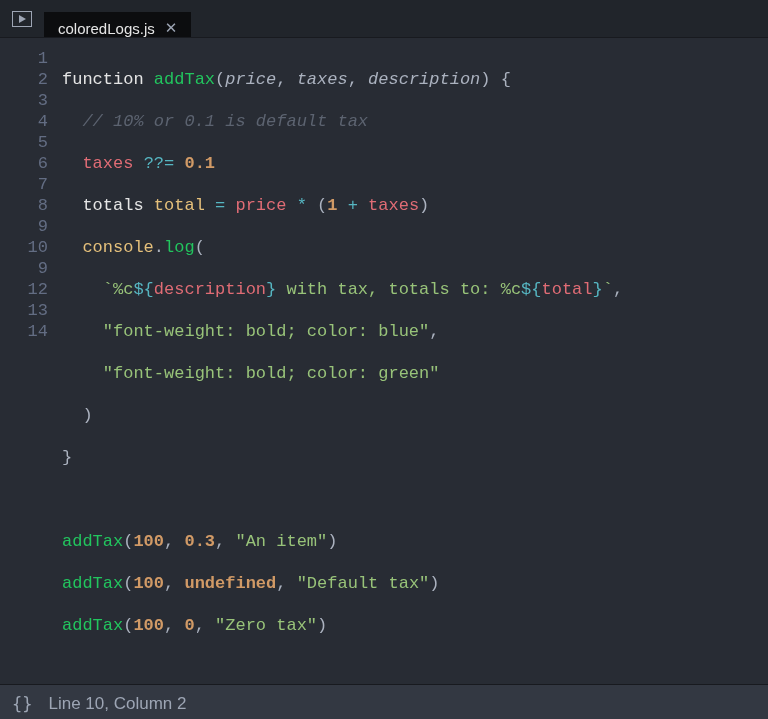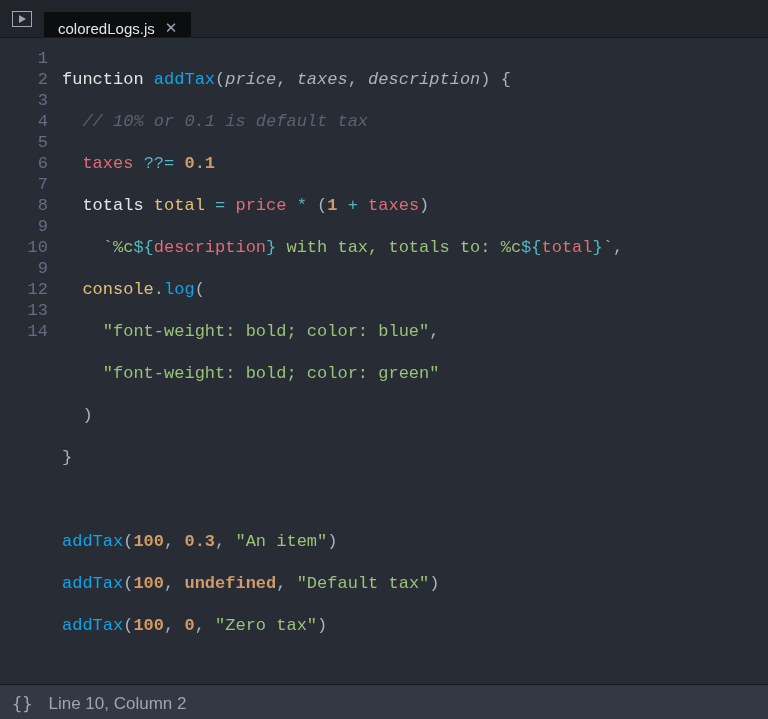--- a/index.html
+++ b/index.html
@@ -30,21 +30,21 @@
     display: flex; background: #282c34; padding: 10px 0 6px 0;
   }
   .gutter {
     width: 62px; text-align: right; color: #636d83; user-select: none;
     font-size: 17px; line-height: 21px; padding-right: 14px;
   }
   .code {
     flex: 1 1 auto; font-size: 17px; line-height: 21px; white-space: pre;
   }
   .c-kw  { color: #e5e5e5; }
-  .c-fn  { color: #0ea5e9; }
+  .c-fn  { color: #22c55e; }
   .c-id  { color: #e06c75; }
   .c-prm { color: #abb2bf; font-style: italic; }
   .c-pln { color: #abb2bf; }
   .c-cmt { color: #5c6370; font-style: italic; }
   .c-op  { color: #56b6c2; }
   .c-num { color: #d19a66; font-weight: bold; }
   .c-str { color: #98c379; }
   .c-obj { color: #e5c07b; }
 
   
@@ -87,22 +87,22 @@
       <div>9</div>
       <div>12</div>
     <div>13</div>
       <div>14</div>
   </div>
   <div class="code">
 <div><span class="c-kw">function </span><span class="c-fn">addTax</span><span class="c-pln">(</span><span class="c-prm">price</span><span class="c-pln">, </span><span class="c-prm">taxes</span><span class="c-pln">, </span><span class="c-prm">description</span><span class="c-pln">) {</span></div>
 <div><span>  </span><span class="c-cmt">// 10% or 0.1 is default tax</span></div>
 <div><span>  </span><span class="c-id">taxes</span><span> </span><span class="c-op">??=</span><span> </span><span class="c-num">0.1</span></div>
 <div><span>  </span><span class="c-kw">totals </span><span class="c-obj">total</span><span> </span><span class="c-op">=</span><span> </span><span class="c-id">price</span><span> </span><span class="c-op">*</span><span class="c-pln"> (</span><span class="c-num">1</span><span> </span><span class="c-op">+</span><span> </span><span class="c-id">taxes</span><span class="c-pln">)</span></div>
+<div><span>  </span><span class="c-obj">console</span><span class="c-pln">.</span><span class="c-fn">log</span><span class="c-pln">(</span></div>
 <div><span>    </span><span class="c-str">`%c</span><span class="c-op">${</span><span class="c-id">description</span><span class="c-op">}</span><span class="c-str"> with tax, totals to: %c</span><span class="c-op">${</span><span class="c-id">total</span><span class="c-op">}</span><span class="c-str">`</span><span class="c-pln">,</span></div>
-<div><span>  </span><span class="c-obj">console</span><span class="c-pln">.</span><span class="c-fn">log</span><span class="c-pln">(</span></div>
 <div><span>    </span><span class="c-str">"font-weight: bold; color: blue"</span><span class="c-pln">,</span></div>
 <div><span>    </span><span class="c-str">"font-weight: bold; color: green"</span></div>
 <div><span class="c-pln">  )</span></div>
 <div><span class="c-pln">}</span></div>
 <div>&nbsp;</div>
 <div><span class="c-fn">addTax</span><span class="c-pln">(</span><span class="c-num">100</span><span class="c-pln">, </span><span class="c-num">0.3</span><span class="c-pln">, </span><span class="c-str">"An item"</span><span class="c-pln">)</span></div>
 <div><span class="c-fn">addTax</span><span class="c-pln">(</span><span class="c-num">100</span><span class="c-pln">, </span><span class="c-num">undefined</span><span class="c-pln">, </span><span class="c-str">"Default tax"</span><span class="c-pln">)</span></div>
 <div><span class="c-fn">addTax</span><span class="c-pln">(</span><span class="c-num">100</span><span class="c-pln">, </span><span class="c-num">0</span><span class="c-pln">, </span><span class="c-str">"Zero tax"</span><span class="c-pln">)</span></div>
   </div>
 </div>

